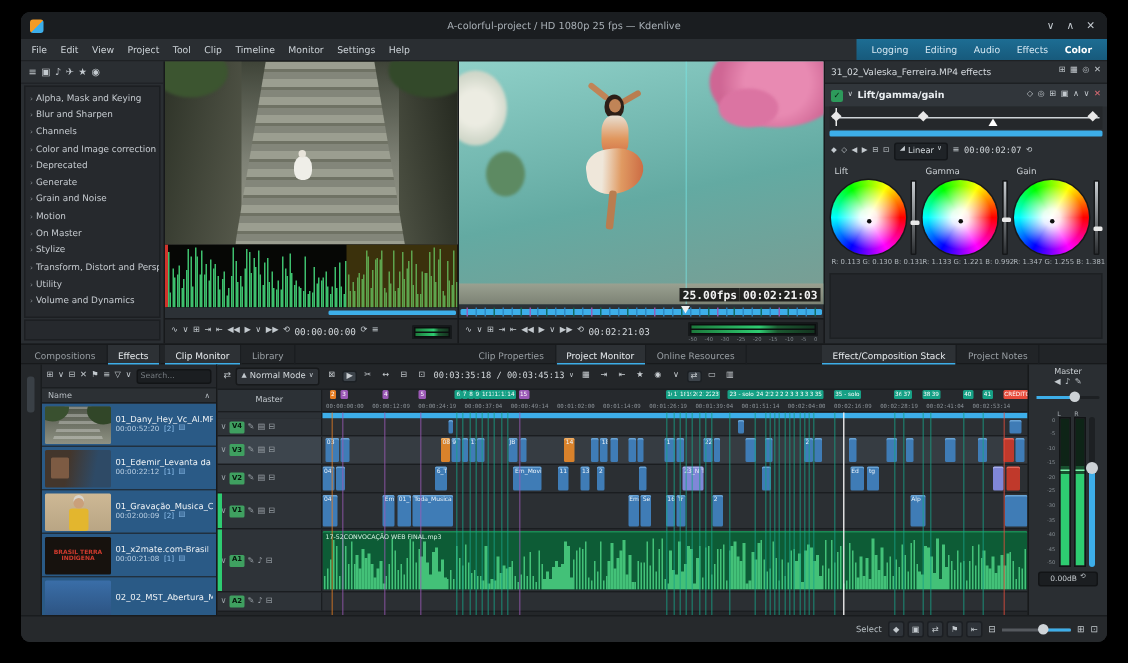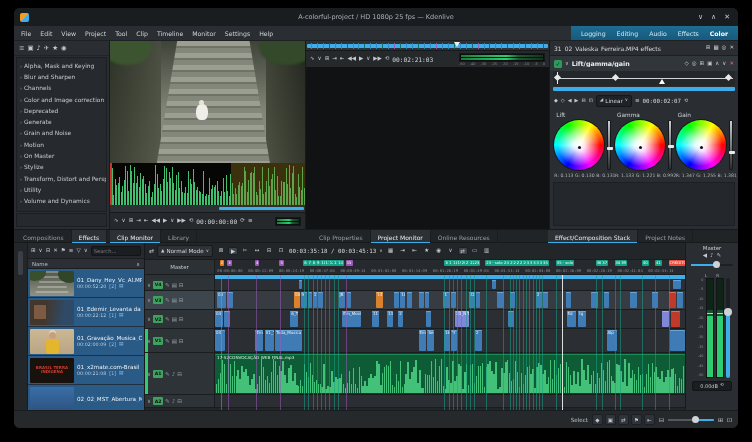--- a/index.html
+++ b/index.html
@@ -458,20 +458,41 @@
         <span class="ic" style="font-size:5.5px">⟳</span>
         <span class="ic" style="font-size:5.5px">≡</span>
         <span class="meter" style="width:26px">
             <span class="mbar"></span>
             <span class="mbar"></span>
           </span>
       </div>
     </div>
 
     <div id="project-monitor" class="panel">
+      <div id="pm-video" class="video">
+        <div class="pink" style="right:-14px;top:-16px;width:90px;height:60px;background:radial-gradient(circle,#e88ab2 0 40%,#cf6694 70%)"></div>
+        <div class="pink" style="right:30px;top:18px;width:40px;height:26px;background:#db74a2"></div>
+        <div class="pink" style="left:-10px;top:6px;width:42px;height:50px;background:radial-gradient(circle,#ecece2 0 35%,#cfd6c8 70%)"></div>
+        <div class="pink" style="left:18px;top:60px;width:26px;height:30px;background:#5d8a62"></div>
+        <div id="pm-ground"></div>
+        <div id="dancer">
+          <div class="arm1"></div>
+            <div class="arm2"></div>
+            <div class="hair"></div>
+            <div class="face"></div>
+          <div class="torso"></div>
+            <div class="skirt"></div>
+            <div class="leg"></div>
+        </div>
+        <div id="pm-guide"></div>
+        <div class="overlay-tc" style="bottom:2px">
+          <span class="tc">25.00fps</span>
+          <span class="tc">00:02:21:03</span>
+        </div>
+      </div>
       <div id="pm-ruler">
         <div id="pm-zonebar"></div>
         <div id="pm-ticks">
             <div class="pm-tick" style="left: 2%; background: rgb(155, 89, 182);"></div>
             <div class="pm-tick" style="left: 4.45%; background: rgb(46, 134, 193);"></div>
             <div class="pm-tick" style="left: 6.9%; background: rgb(46, 134, 193);"></div>
             <div class="pm-tick" style="left: 9.35%; background: rgb(14, 102, 85);"></div>
             <div class="pm-tick" style="left: 11.8%; background: rgb(46, 134, 193);"></div>
             <div class="pm-tick" style="left: 14.25%; background: rgb(46, 134, 193);"></div>
             <div class="pm-tick" style="left: 16.7%; background: rgb(14, 102, 85);"></div>

